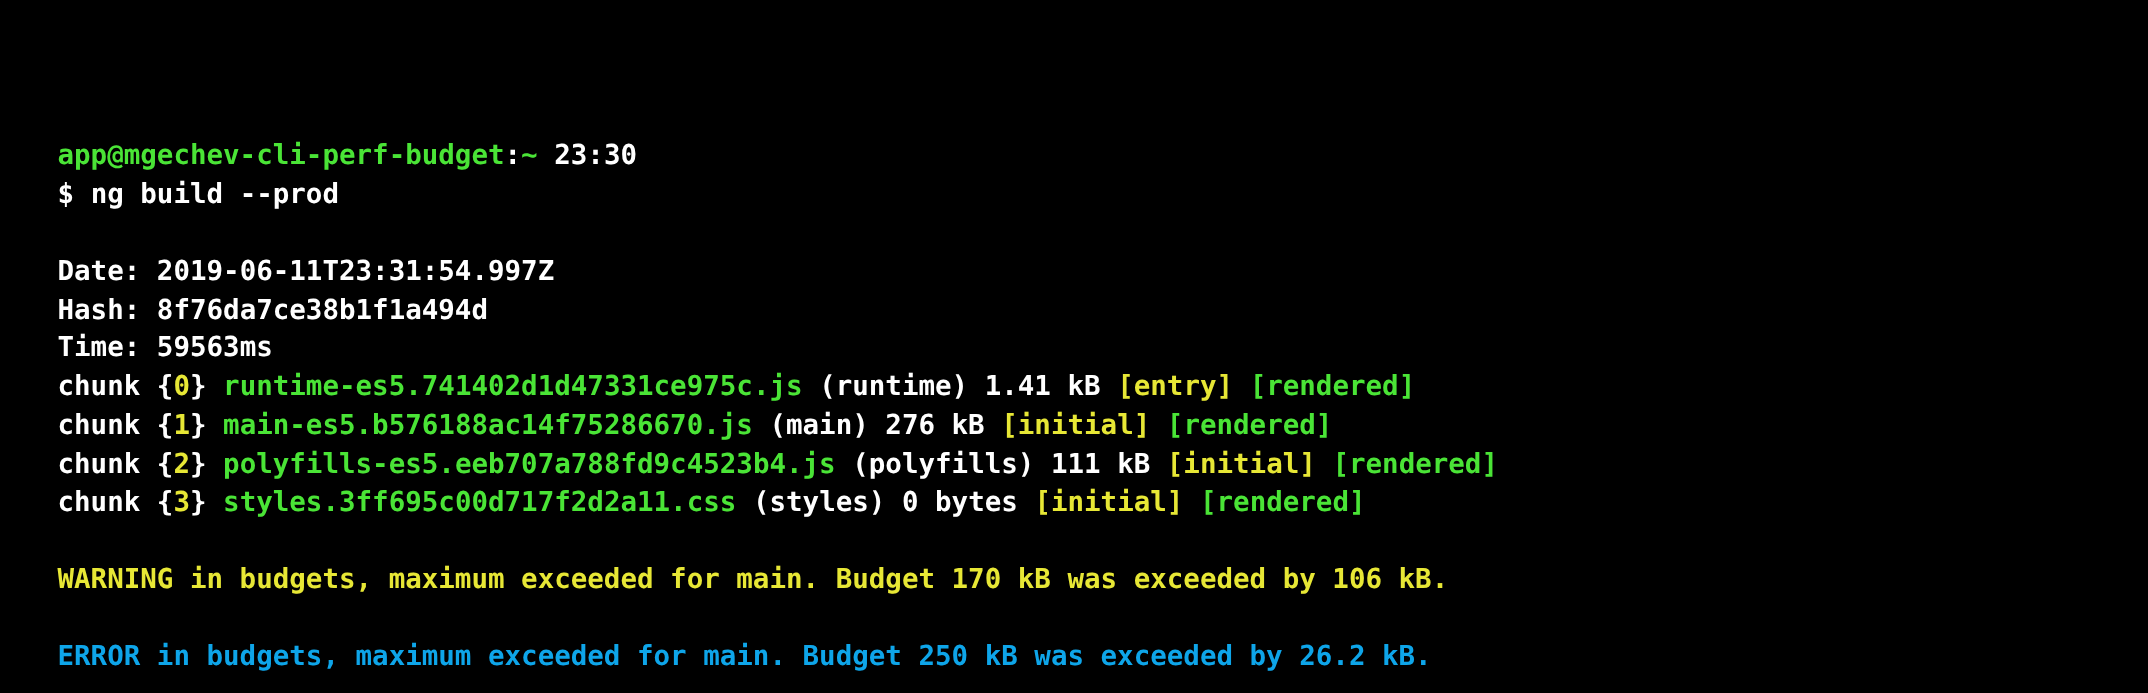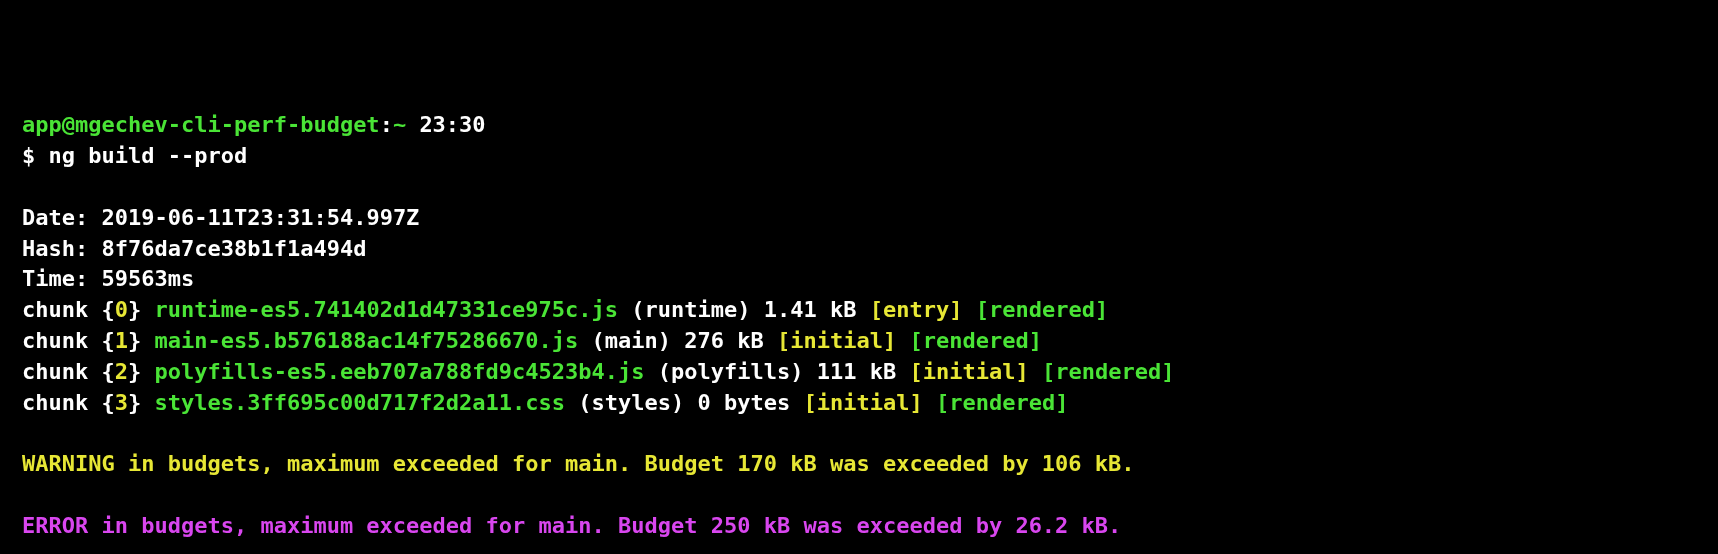--- a/index.html
+++ b/index.html
@@ -13,23 +13,23 @@
       font-size: 22px;
       font-weight: bold;
       line-height: 1.4;
       padding: 18px 22px;
       color: #ffffff;
       white-space: pre;
       width: 1718px;
     }
     .green { color: #4ae436; }
     .yellow { color: #e7e735; }
-    .red { color: #d946ef; }
+    .red { color: #0ea5e9; }
     .white { color: #ffffff; }
-    .line { display: block; }
+    .line { display: block; margin-left: 24px; }
   </style>
 </head>
 <body>
 
 
 <span class="line"><span class="green">app@mgechev-cli-perf-budget</span><span class="white">:</span><span class="green">~</span><span class="white"> <span>23:30</span></span></span><span class="line"><span class="white">$ </span><span class="white">ng build --prod</span></span><span class="line"> </span><span class="line"><span class="white">Date: </span><span class="white">2019-06-11T23:31:54.997Z</span></span><span class="line"><span class="white">Hash: </span><span class="white">8f76da7ce38b1f1a494d</span></span><span class="line"><span class="white">Time: </span><span class="white">59563ms</span></span><span class="line"><span class="white">chunk {</span><span class="yellow">0</span><span class="white">} </span><span class="green">runtime-es5.741402d1d47331ce975c.js</span><span class="white"> (runtime) 1.41 kB </span><span class="yellow">[entry]</span><span class="white"> </span><span class="green">[rendered]</span></span><span class="line"><span class="white">chunk {</span><span class="yellow">1</span><span class="white">} </span><span class="green">main-es5.b576188ac14f75286670.js</span><span class="white"> (main) 276 kB </span><span class="yellow">[initial]</span><span class="white"> </span><span class="green">[rendered]</span></span><span class="line"><span class="white">chunk {</span><span class="yellow">2</span><span class="white">} </span><span class="green">polyfills-es5.eeb707a788fd9c4523b4.js</span><span class="white"> (polyfills) 111 kB </span><span class="yellow">[initial]</span><span class="white"> </span><span class="green">[rendered]</span></span><span class="line"><span class="white">chunk {</span><span class="yellow">3</span><span class="white">} </span><span class="green">styles.3ff695c00d717f2d2a11.css</span><span class="white"> (styles) 0 bytes </span><span class="yellow">[initial]</span><span class="white"> </span><span class="green">[rendered]</span></span><span class="line"> </span><span class="line yellow">WARNING in budgets, maximum exceeded for main. Budget 170 kB was exceeded by 106 kB.</span><span class="line"> </span><span class="line red">ERROR in budgets, maximum exceeded for main. Budget 250 kB was exceeded by 26.2 kB.</span>
 
 
 
 

